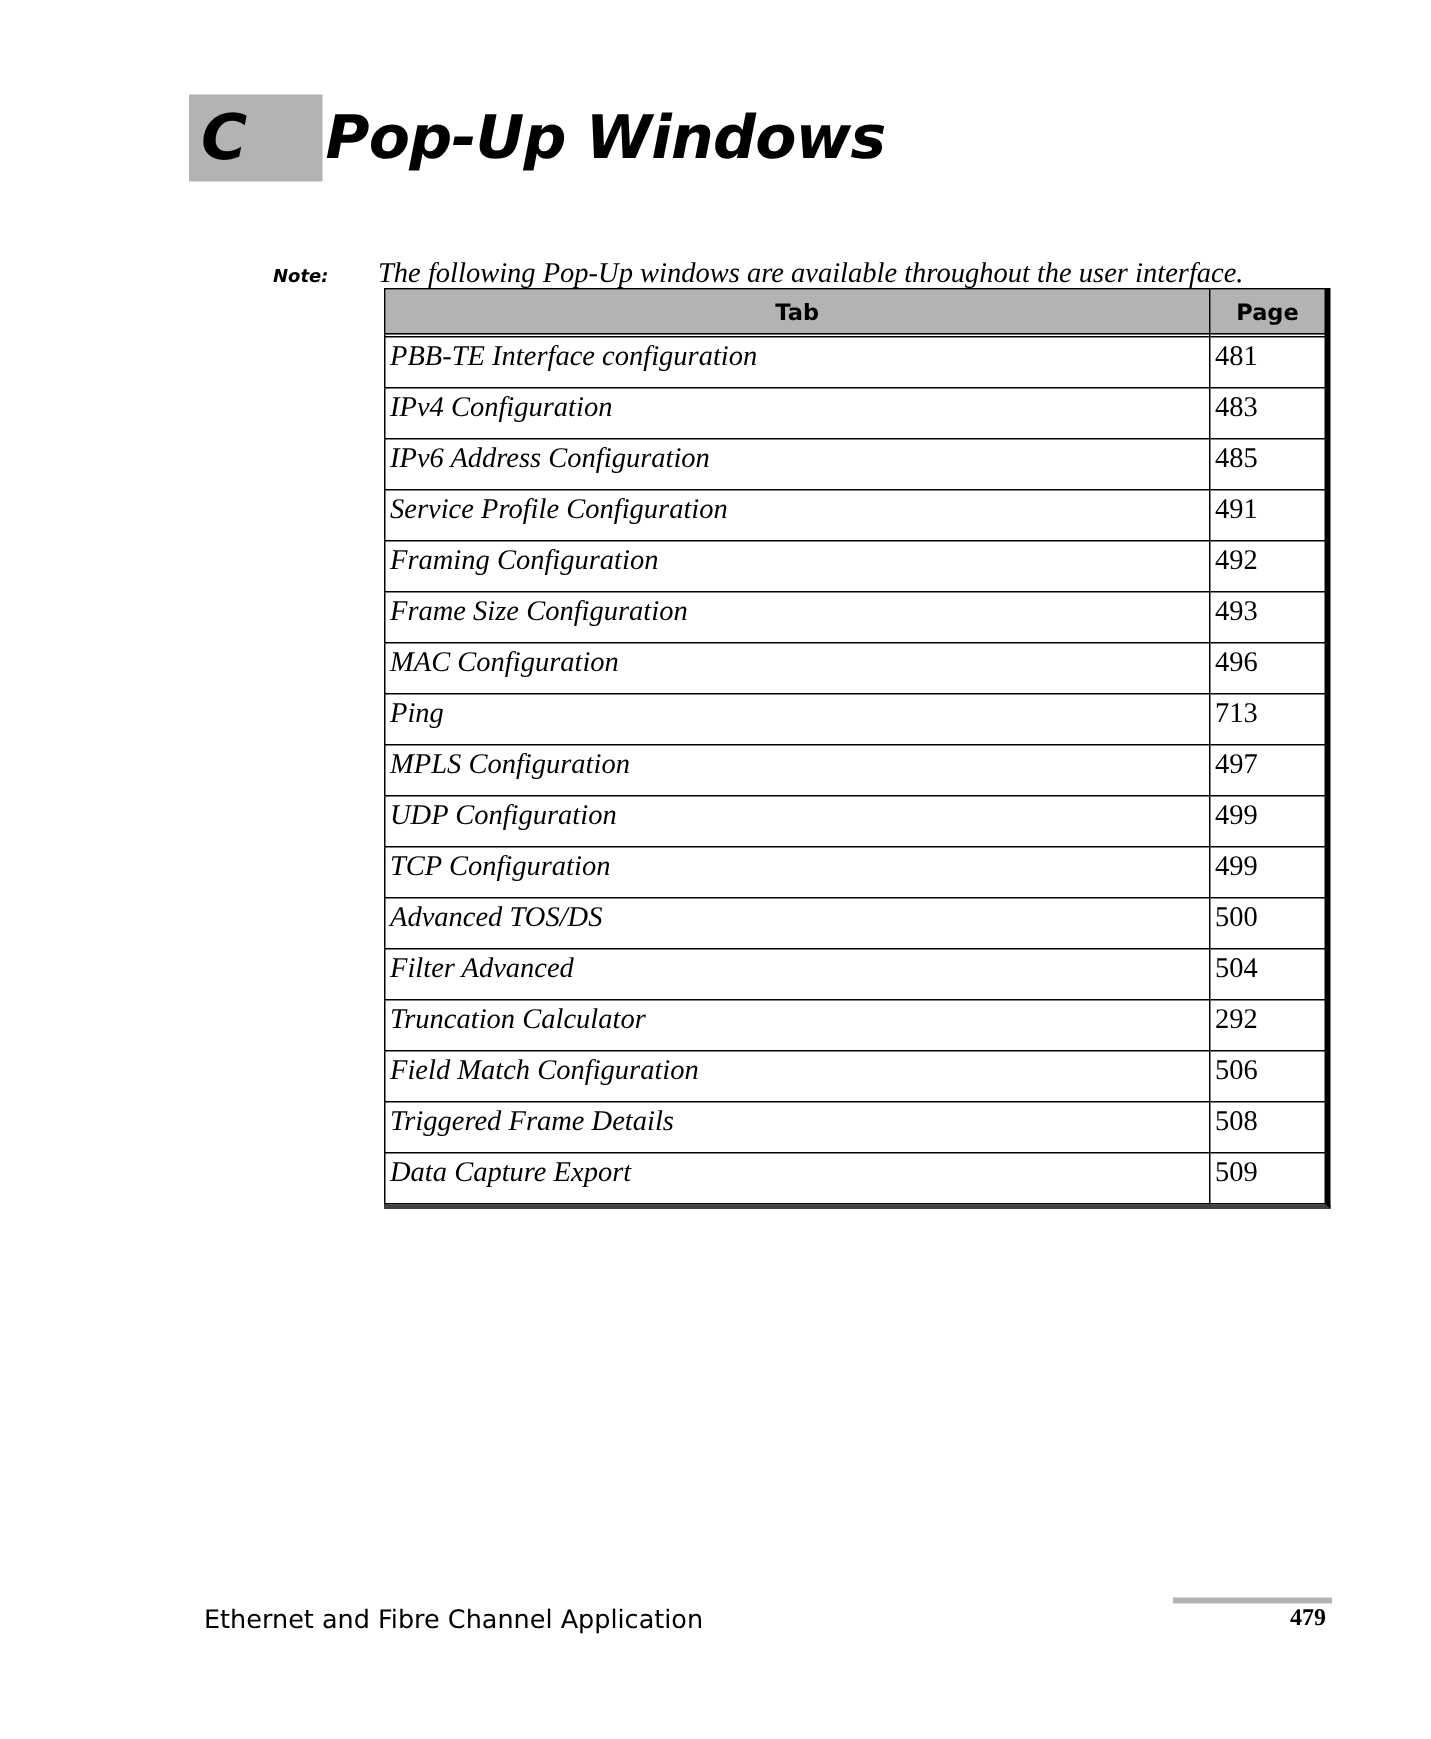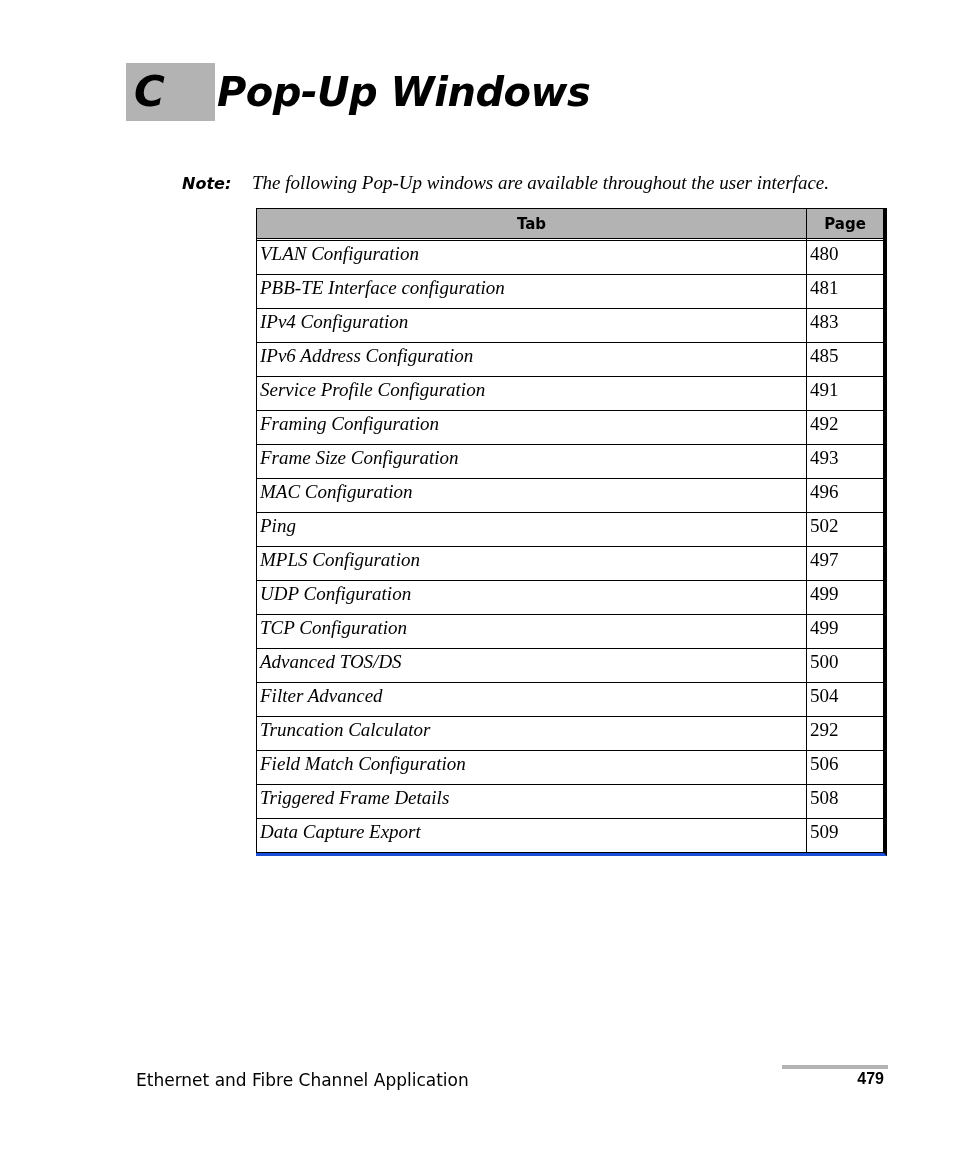--- a/index.html
+++ b/index.html
@@ -16,29 +16,29 @@
     .chapter-title {
       position: absolute; left: 217px; top: 64px;
       font-family: "DejaVu Sans", sans-serif; font-weight: bold; font-style: italic;
       font-size: 40px; line-height: 56px; letter-spacing: -0.5px;
     }
     .note {
       position: absolute; left: 182px; top: 140px; white-space: nowrap;
       font-size: 18px; line-height: 24px;
     }
     .note-label {
-      font-family: "DejaVu Sans", sans-serif; font-weight: bold; font-style: italic; font-size: 16px;
+      font-family: "DejaVu Sans", sans-serif; font-weight: bold; font-style: italic; font-size: 12px;
       display: inline-block; width: 70px; margin-top: 32px;
     }
     .note-text {
       font-family: "Liberation Serif", serif; font-style: italic; font-size: 19px;
     }
     .table-wrap {
-      position: absolute; left: 256px; top: 208px; width: 628px;
-      border-right: 3px solid #000; border-bottom: 3px solid #1d4ed8;
+      position: absolute; left: 256px; top: 192px; width: 628px;
+      border-right: 3px solid #000; border-bottom: 3px solid #404040;
     }
     table { border-collapse: collapse; width: 100%; }
     th {
       background: #b3b3b3; font-family: "DejaVu Sans", sans-serif; font-weight: bold;
       font-size: 15px; height: 29px; border: 1px solid #000; padding: 0;
     }
     th.col-page { width: 76px; }
     tr.sep td { height: 1px; padding: 0; border-left: 1px solid #000; border-right: 1px solid #000; border-bottom: 1px solid #000; }
     td {
       font-family: "Liberation Serif", serif; font-size: 19px; height: 33px;
@@ -47,21 +47,21 @@
     td.tab-cell { font-style: italic; }
     .footer-rule {
       position: absolute; left: 782px; top: 1065px; width: 106px; height: 4px; background: #b3b3b3;
     }
     .footer-left {
       position: absolute; left: 136px; top: 1070px;
       font-family: "DejaVu Sans", sans-serif; font-size: 17px; line-height: 20px;
     }
     .footer-page {
       position: absolute; right: 70px; top: 1068px;
-      font-family: Liberation Sans, sans-serif; font-weight: bold; font-size: 16px; line-height: 22px;
+      font-family: Liberation Serif, serif; font-weight: bold; font-size: 16px; line-height: 22px;
     }
   </style>
 </head>
 <body>
 
 <div class="chapter-box"></div>
 <div class="chapter-letter">C</div>
 <div class="chapter-title">Pop-Up Windows</div>
 
 <div class="note">
@@ -73,24 +73,20 @@
     <thead>
       <tr>
         <th>Tab</th>
         <th class="col-page">Page</th>
       </tr>
     </thead>
     <tbody id="tbody">
       <tr class="sep">
           <td></td>
           <td></td>
-        </tr>
-    <tr>
-          <td class="tab-cell">VLAN Configuration</td>
-          <td>480</td>
         </tr>
         <tr>
           <td class="tab-cell">PBB-TE Interface configuration</td>
           <td>481</td>
         </tr>
         <tr>
           <td class="tab-cell">IPv4 Configuration</td>
           <td>483</td>
         </tr>
         <tr>
@@ -108,21 +104,21 @@
         <tr>
           <td class="tab-cell">Frame Size Configuration</td>
           <td>493</td>
         </tr>
         <tr>
           <td class="tab-cell">MAC Configuration</td>
           <td>496</td>
         </tr>
         <tr>
           <td class="tab-cell">Ping</td>
-          <td>502</td>
+          <td>713</td>
         </tr>
         <tr>
           <td class="tab-cell">MPLS Configuration</td>
           <td>497</td>
         </tr>
         <tr>
           <td class="tab-cell">UDP Configuration</td>
           <td>499</td>
         </tr>
         <tr>

